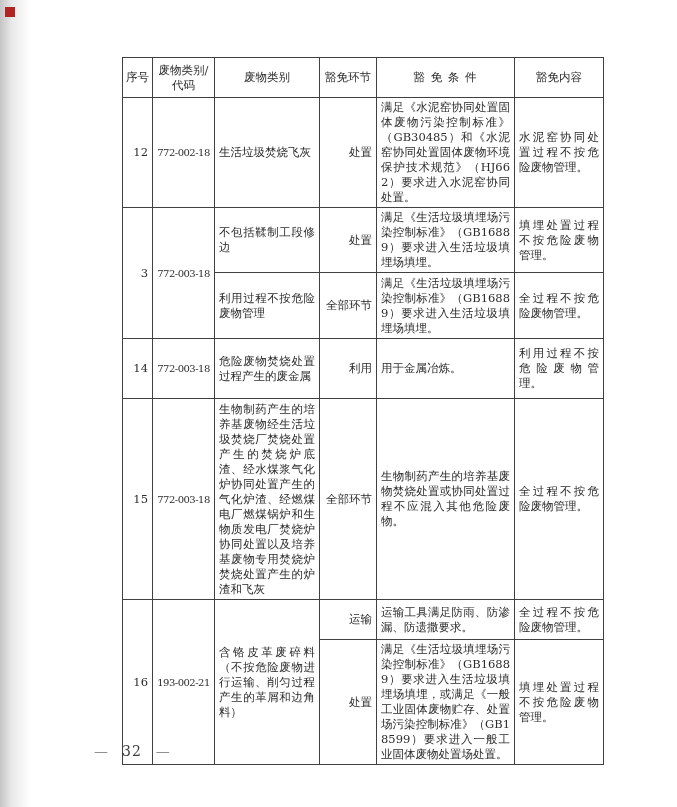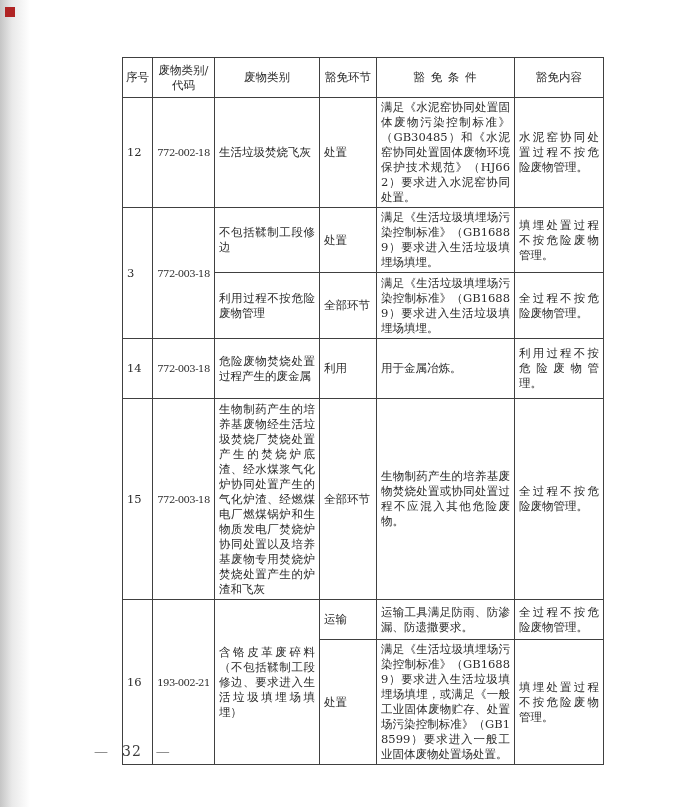--- a/index.html
+++ b/index.html
@@ -37,21 +37,21 @@
     overflow: hidden;
   }
   .tbl th {
     font-weight: normal;
     text-align: center;
     padding: 2px 1px;
     line-height: 15px;
     word-break: break-all;
   }
   th.sp { letter-spacing: 1px; text-align: center; }
-  td.c { text-align: left; line-height: 15px; }
+  td.c { text-align: right; line-height: 15px; }
   td.code { font-size: 10px; letter-spacing: -0.5px; white-space: nowrap; padding: 2px 0; text-align: center; }
   td.j {
     text-align: justify;
     text-justify: inter-ideograph;
     line-height: 15px;
     word-break: break-all;
   }
   tr.h40  { height: 40px; }
   tr.h105 { height: 105px; }
   tr.h60  { height: 60px; }
@@ -131,21 +131,21 @@
       <td class="code">772-003-18</td>
       <td class="j">生物制药产生的培养基废物经生活垃圾焚烧厂焚烧处置产生的焚烧炉底渣、经水煤浆气化炉协同处置产生的气化炉渣、经燃煤电厂燃煤锅炉和生物质发电厂焚烧炉协同处置以及培养基废物专用焚烧炉焚烧处置产生的炉渣和飞灰</td>
       <td class="c">全部环节</td>
       <td class="j">生物制药产生的培养基废物焚烧处置或协同处置过程不应混入其他危险废物。</td>
       <td class="j">全过程不按危险废物管理。</td>
     </tr>
 
     <tr class="h40">
       <td class="c" rowspan="2">16</td>
       <td class="code" rowspan="2">193-002-21</td>
-      <td class="j" rowspan="2">含铬皮革废碎料（不包括鞣制工段修边、要求进入生活垃圾填埋场填埋）</td>
+      <td class="j" rowspan="2">含铬皮革废碎料（不按危险废物进行运输、削匀过程产生的革屑和边角料）</td>
       <td class="c">运输</td>
       <td class="j">运输工具满足防雨、防渗漏、防遗撒要求。</td>
       <td class="j">全过程不按危险废物管理。</td>
     </tr>
 
     <tr class="h109">
       <td class="c">处置</td>
       <td class="j">满足《生活垃圾填埋场污染控制标准》（GB16889）要求进入生活垃圾填埋场填埋，或满足《一般工业固体废物贮存、处置场污染控制标准》（GB18599）要求进入一般工业固体废物处置场处置。</td>
       <td class="j">填埋处置过程不按危险废物管理。</td>
     </tr>

